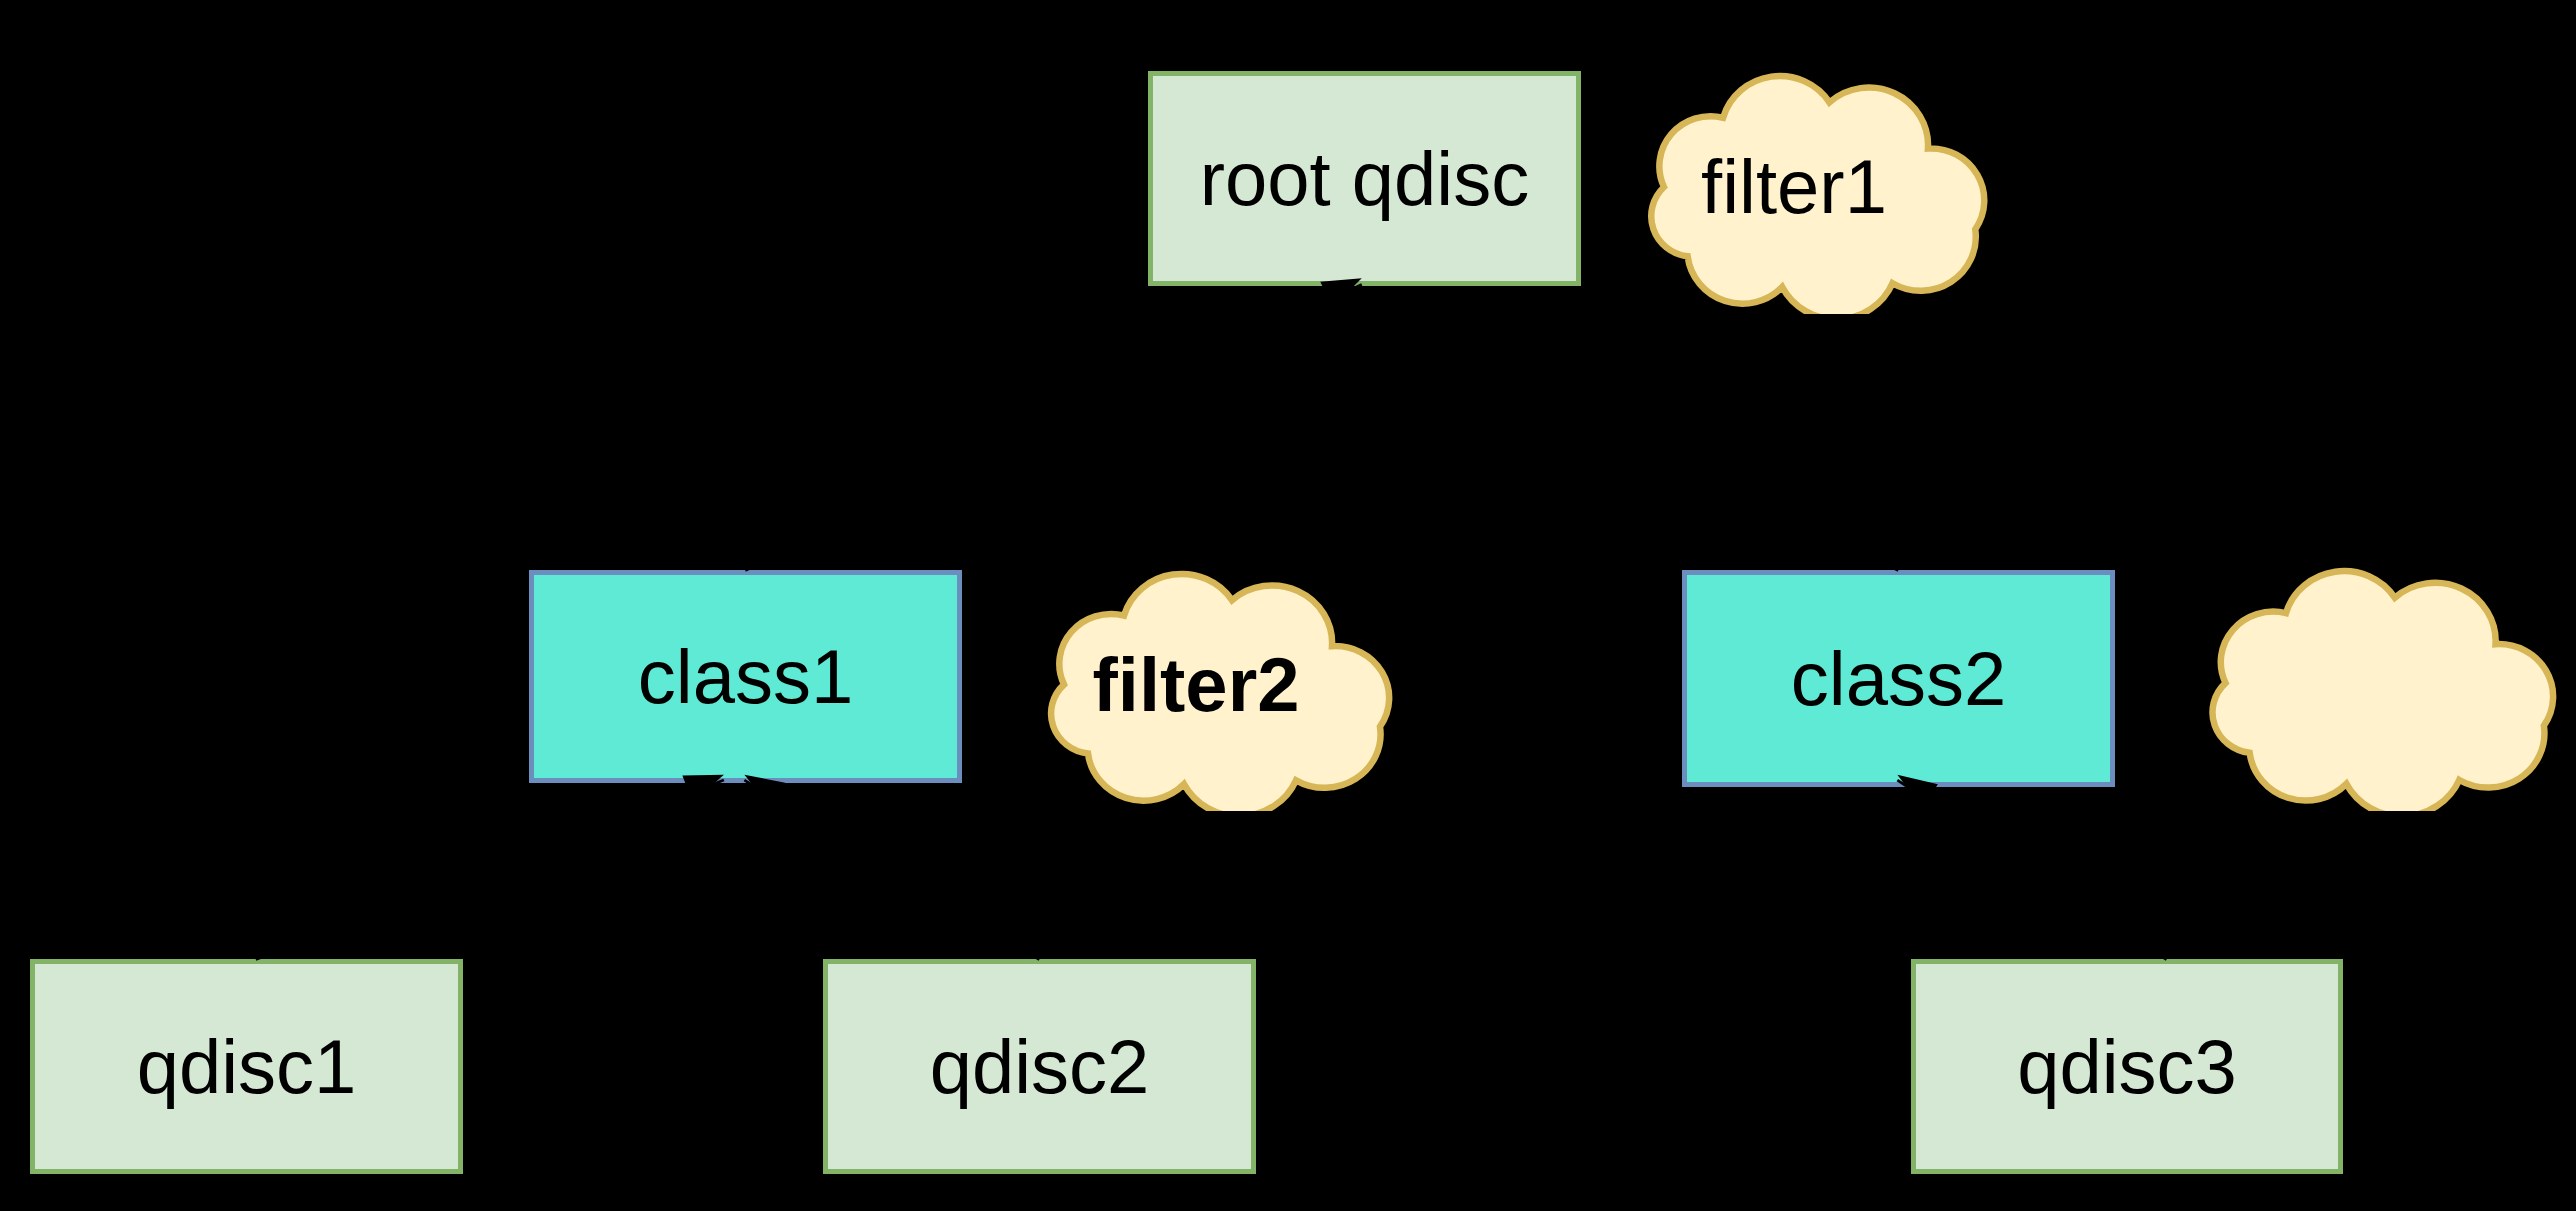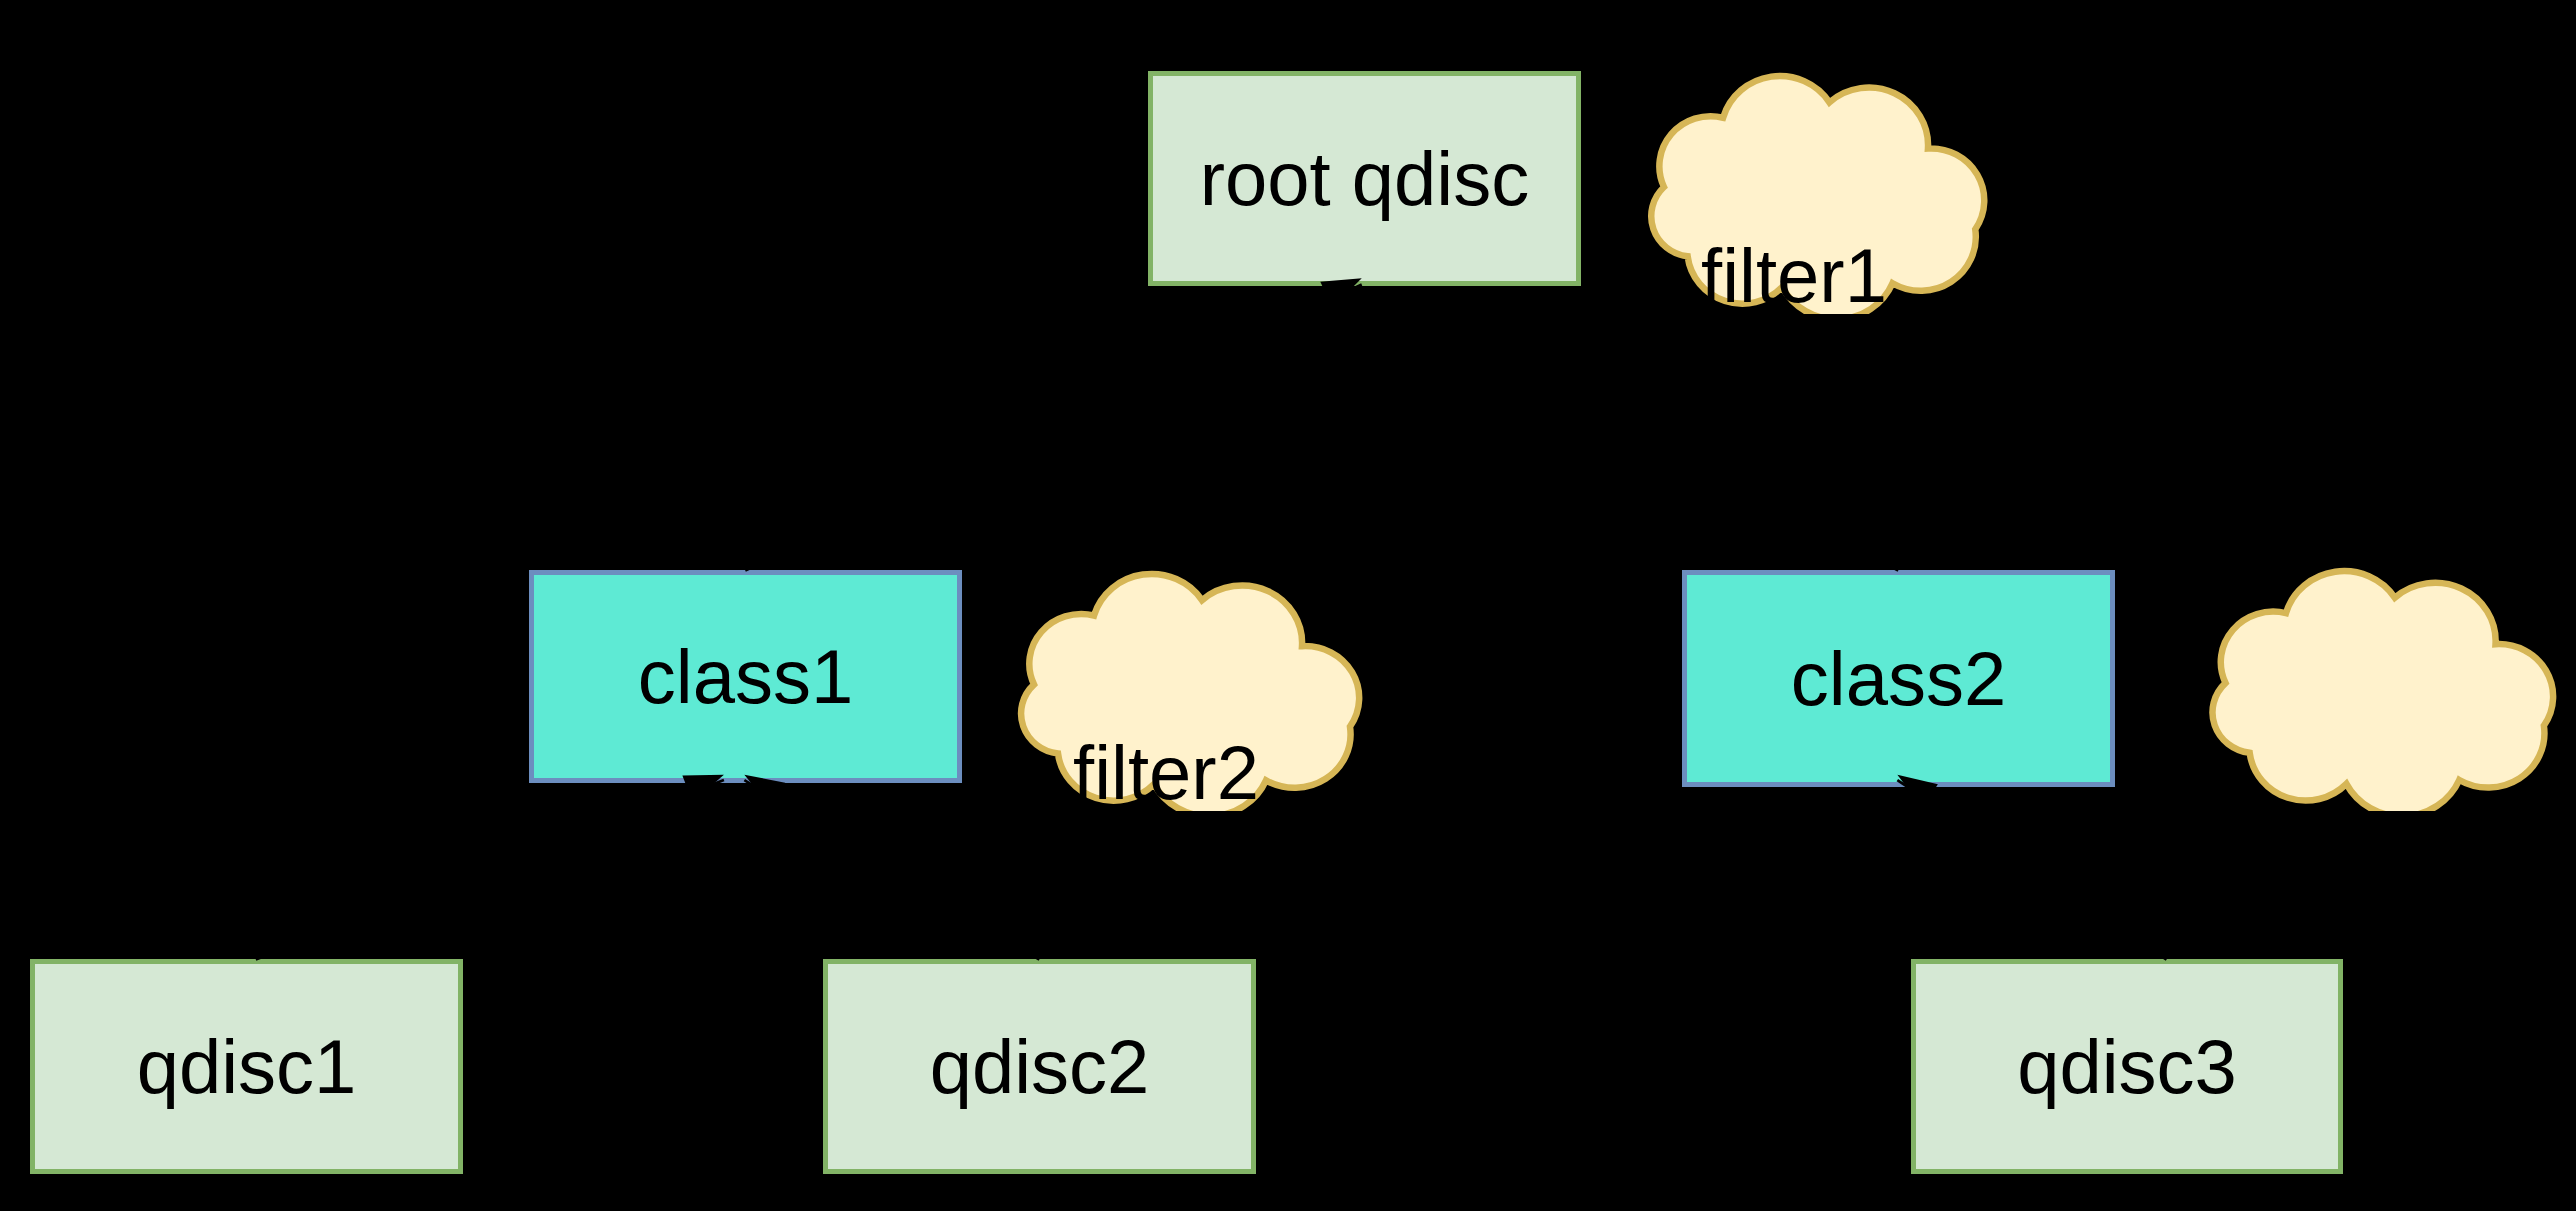--- a/index.html
+++ b/index.html
@@ -9,35 +9,35 @@
     font-family:"Liberation Sans", sans-serif;
   }
   .node {
     position:absolute; box-sizing:border-box;
     display:flex; align-items:center; justify-content:center;
     color:#000; font-size:76px; line-height:1; white-space:nowrap;
   }
   .node.green { background:#d5e8d4; border:5.3px solid #82b366; }
   .node.blue  { background:#5eead4; border:5.3px solid #6c8ebf; }
 
-  .cloud { position:absolute; display:flex; align-items:flex-end; justify-content:center; }
+  .cloud { position:absolute; display:flex; align-items:center; justify-content:center; }
   .cloud svg.shape { position:absolute; left:0; top:0; width:100%; height:100%; }
   .cloud .lbl { position:relative; color:#000; font-size:76px; line-height:1; white-space:nowrap; }
   .cloud path { fill:#fff2cc; stroke:#d6b656; stroke-width:6.5; vector-effect:non-scaling-stroke; }
 
   
   #n-root   { left:1148px; top:71px;   width:433px; height:215px; }
   #n-class1 { left:529px;  top:570px;  width:433px; height:213px; }
   #n-class2 { left:1682px; top:570px;  width:433px; height:217px; }
   #n-qdisc1 { left:30px;   top:959px; width:433px; height:215px; }
   #n-qdisc2 { left:823px;  top:959px; width:433px; height:215px; }
   #n-qdisc3 { left:1911px; top:959px; width:432px; height:215px; }
 
   #c-filter1 { left:1597px; top:60px;  width:394px; height:254px; }
-  #c-filter2 { left:966px; top:558px; width:400px; height:253px; }
+  #c-filter2 { left:996px; top:558px; width:400px; height:253px;font-weight:bold; }
   #c-filter3 { left:2157px; top:555px; width:403px; height:256px; }
 
   #edges { position:absolute; left:0; top:0; width:2576px; height:1212px; pointer-events:none; }
   #edges line    { stroke:#000; stroke-width:3; }
   #edges polygon { fill:#000; }
 </style>
 </head>
 <body>
 
 <div class="canvas">

